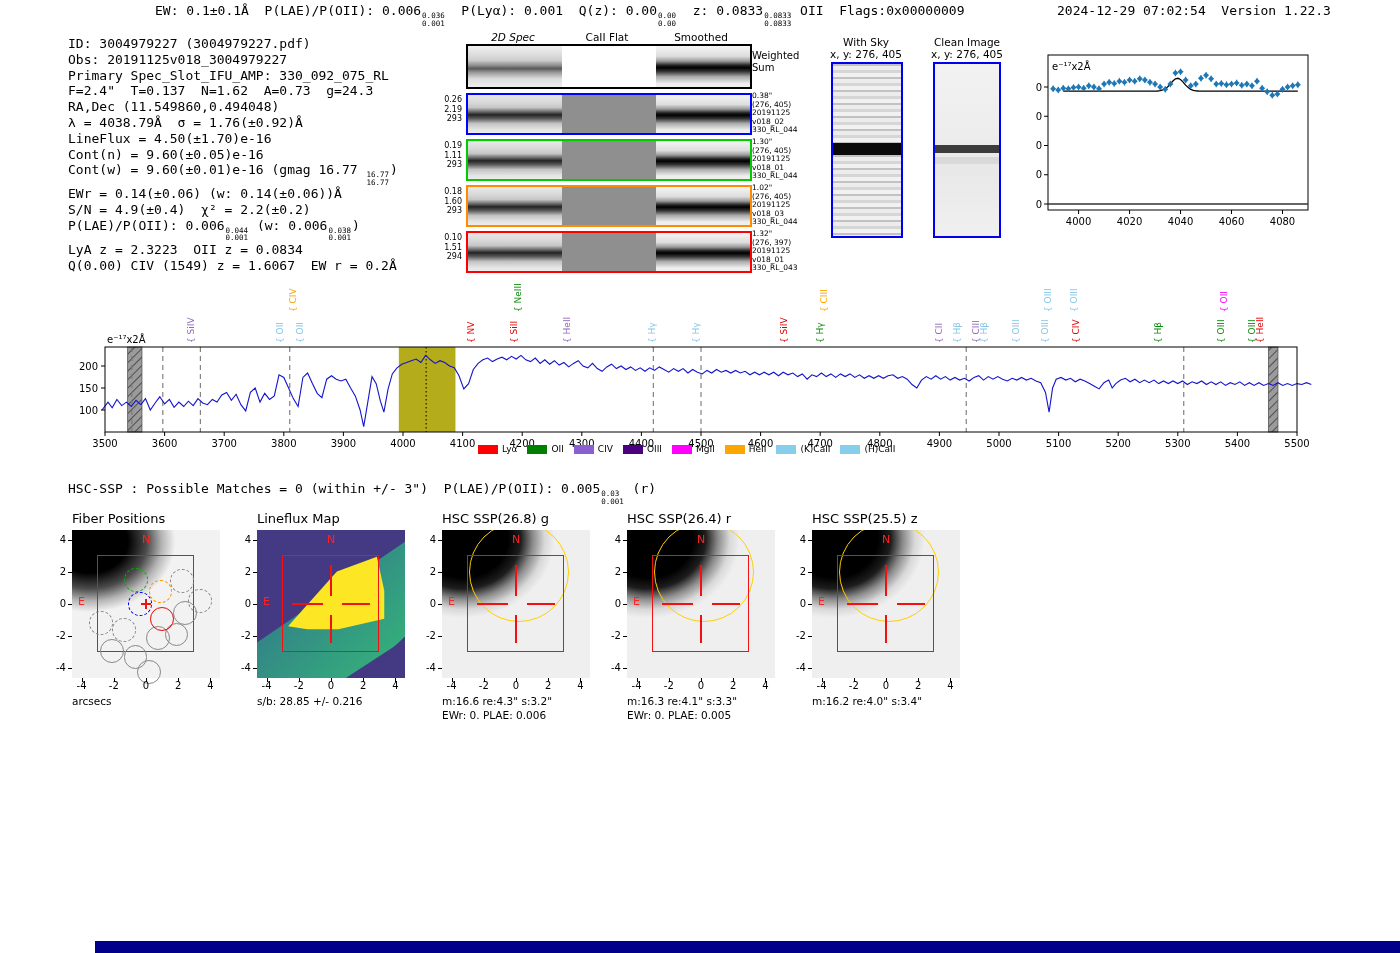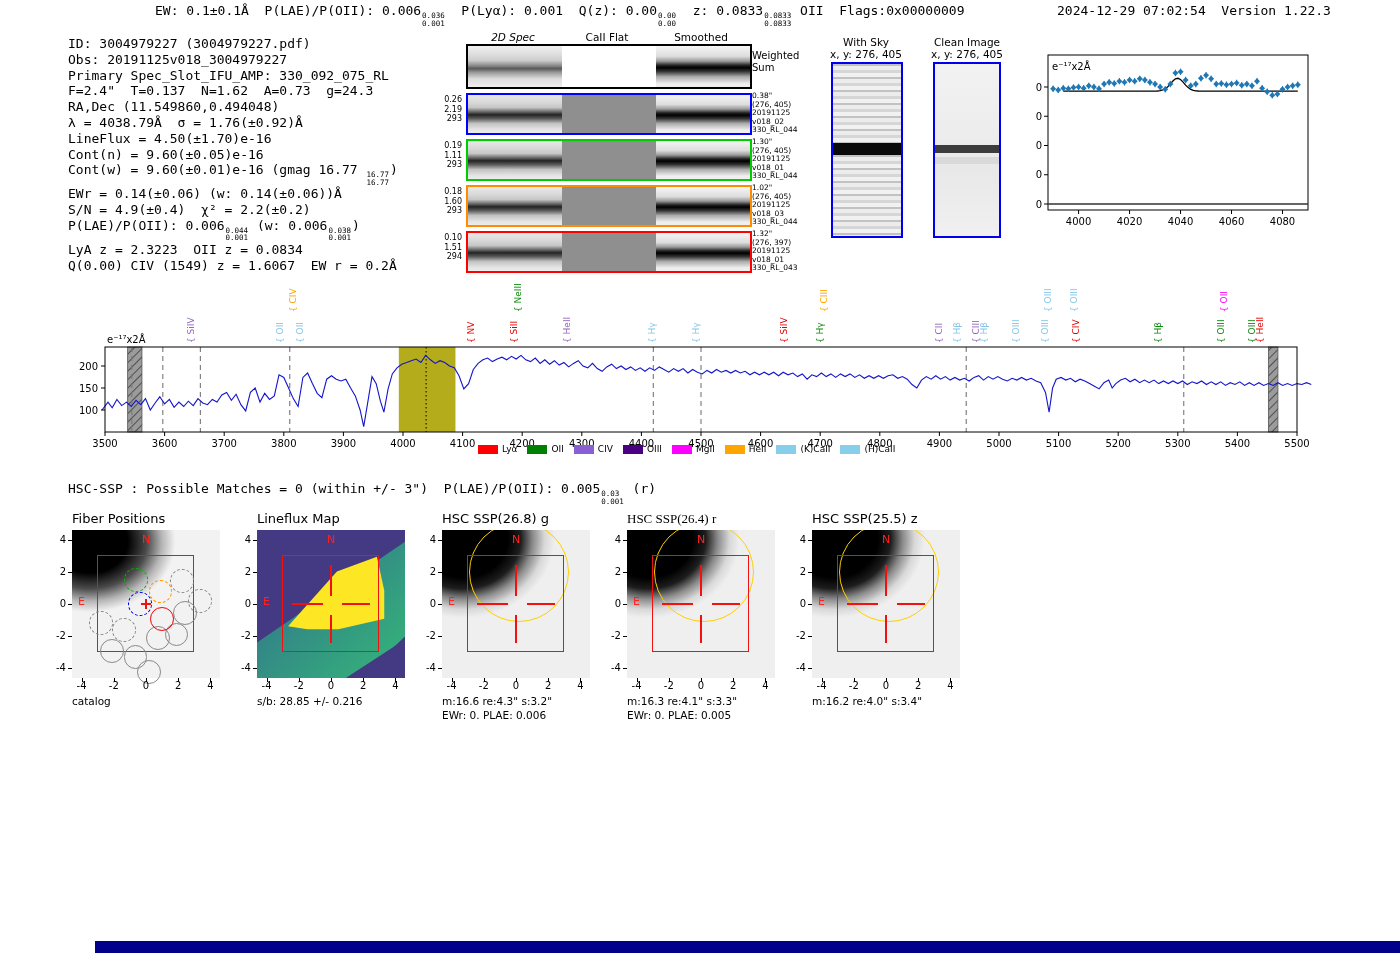--- a/index.html
+++ b/index.html
@@ -394,21 +394,21 @@
         <span class="sw" style="background: rgb(135, 206, 235);"></span>
         <span>(H)CaII</span>
       </span>
     </div>
 
   <div class="abs mono" style="left:68px;top:481px;">HSC-SSP : Possible Matches = 0 (within +/- 3")  P(LAE)/P(OII): 0.005<span class="frac"><span>0.03</span><span>0.001</span></span> (r)</div>
 
   <div class="pxlab" style="left:72px;top:511px;font-size:13px;">Fiber Positions</div>
   <div class="pxlab" style="left:257px;top:511px;font-size:13px;">Lineflux Map</div>
   <div class="pxlab" style="left:442px;top:511px;font-size:13px;">HSC SSP(26.8) g</div>
-  <div class="pxlab" style="left:627px;top:511px;font-size:13px;font-family:Liberation Serif, serif;">HSC SSP(26.4) r</div>
+  <div class="pxlab" style="left:627px;top:511px;font-size:13px;">HSC SSP(26.4) r</div>
   <div class="pxlab" style="left:812px;top:511px;font-size:13px;">HSC SSP(25.5) z</div>
 
   <div class="panel" id="panel-fiber" style="left: 72px; overflow: visible;">
     <div class="abs" style="inset:0;background:radial-gradient(ellipse 95px 78px at 12% 8%, #000 40%, #4a4a4a 60%, #b5b5b5 76%, #f2f2f2 90%),#fafafa;"></div>
     <div class="redsq"></div>
     <div class="compass-n">N</div>
     <div class="compass-e">E</div>
     <div id="fiber-circles">
         <div class="circ" style="left: 98.311px; top: 38.741px; width: 23.828px; height: 23.828px; border: 1.8px dashed rgb(136, 136, 136);"></div>
         <div class="circ" style="left: 116.021px; top: 58.866px; width: 23.828px; height: 23.828px; border: 1.8px dashed rgb(136, 136, 136);"></div>
@@ -576,21 +576,21 @@
       </div>
       <div class="redsq"></div>
       <div class="xh" style="left: 35px; top: 73px; width: 31px; height: 1.8px;"></div>
       <div class="xh" style="left: 73px; top: 35px; width: 1.8px; height: 31px;"></div>
       <div class="xh" style="left: 85px; top: 73px; width: 28px; height: 1.8px;"></div>
       <div class="xh" style="left: 73px; top: 85px; width: 1.8px; height: 28px;"></div>
       <div class="compass-n">N</div>
       <div class="compass-e">E</div>
     </div>
 
-  <div class="pxlab" style="left:72px;top:695px;">catalog</div>
+  <div class="pxlab" style="left:72px;top:695px;">arcsecs</div>
   <div class="pxlab" style="left:257px;top:695px;">s/b: 28.85 +/- 0.216</div>
   <div class="pxlab" style="left:442px;top:695px;">m:16.6  re:4.3"  s:3.2"</div>
   <div class="pxlab" style="left:442px;top:709px;">EWr: 0. PLAE: 0.006</div>
   <div class="pxlab" style="left:627px;top:695px;">m:16.3  re:4.1"  s:3.3"</div>
   <div class="pxlab" style="left:627px;top:709px;">EWr: 0. PLAE: 0.005</div>
   <div class="pxlab" style="left:812px;top:695px;">m:16.2  re:4.0"  s:3.4"</div>
 
 
   <div class="abs" style="left:95px;top:941px;width:1305px;height:12px;background:#00008b;"></div>
 </div>

